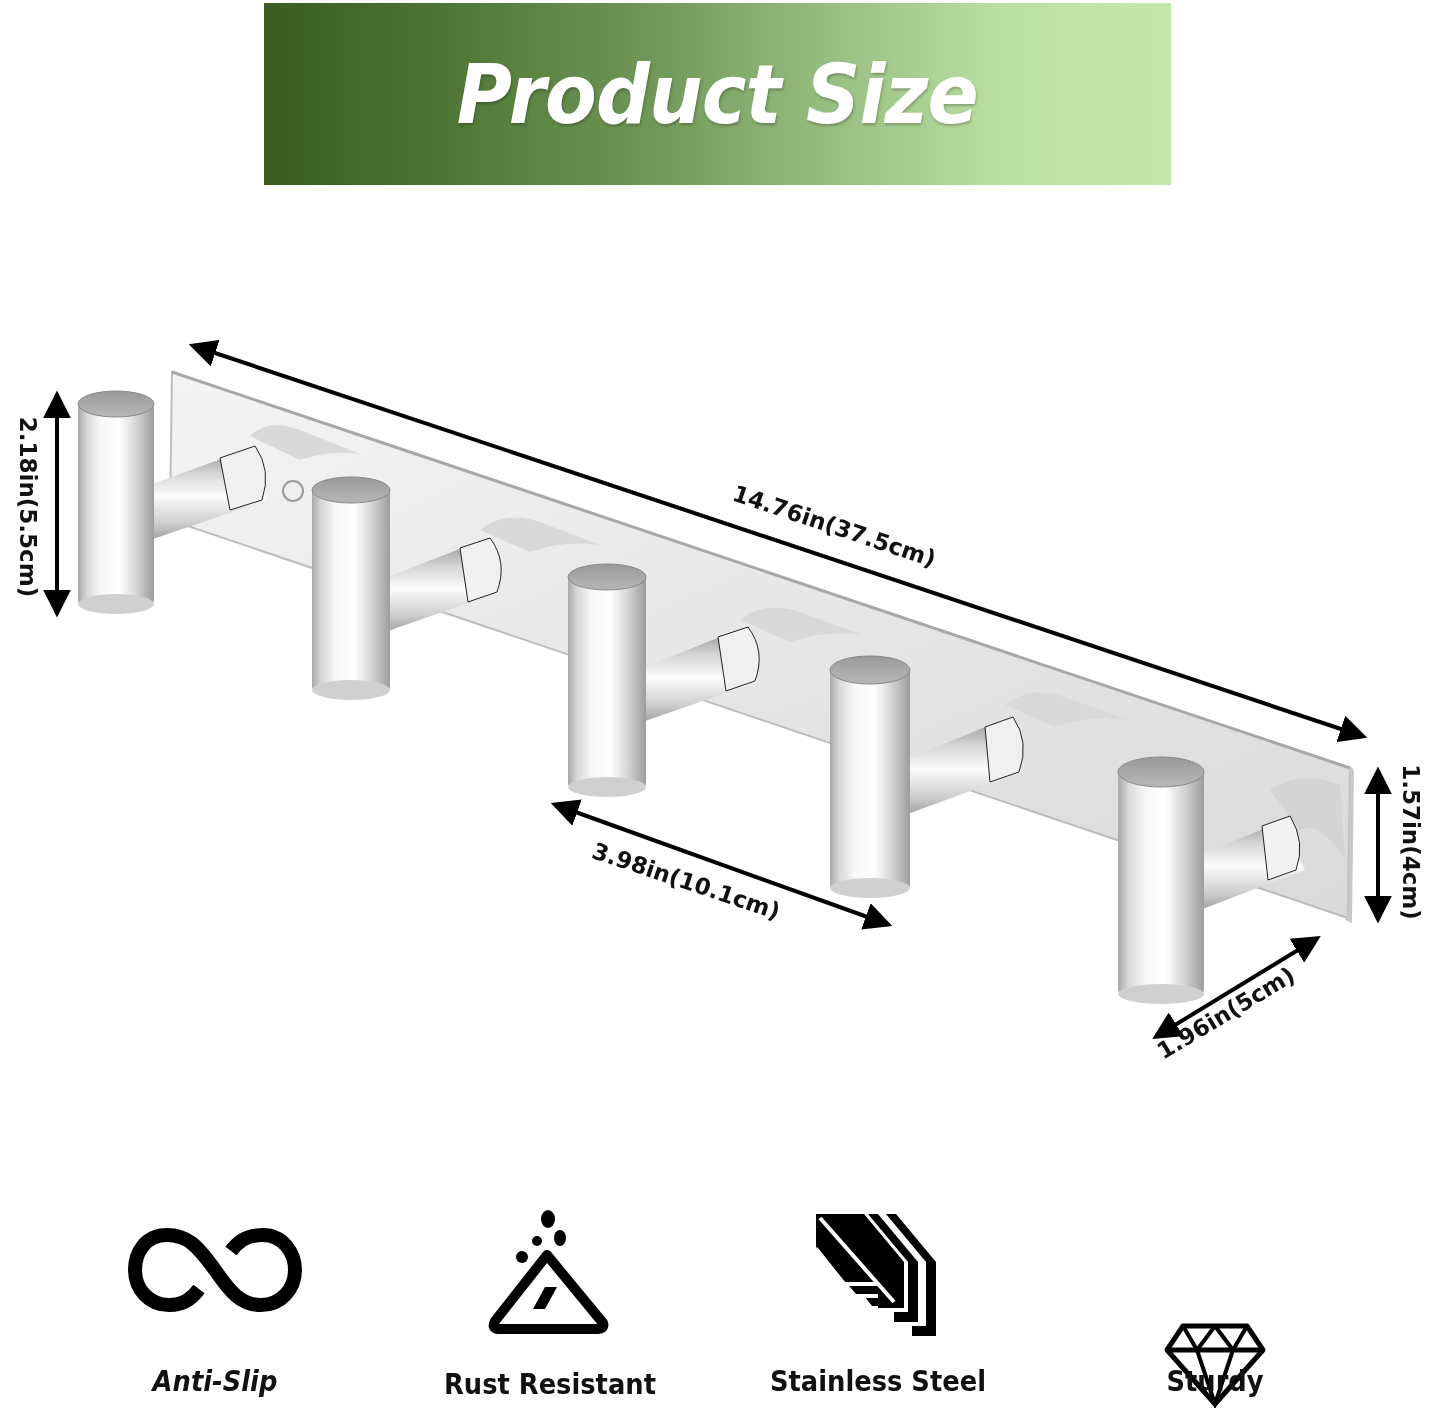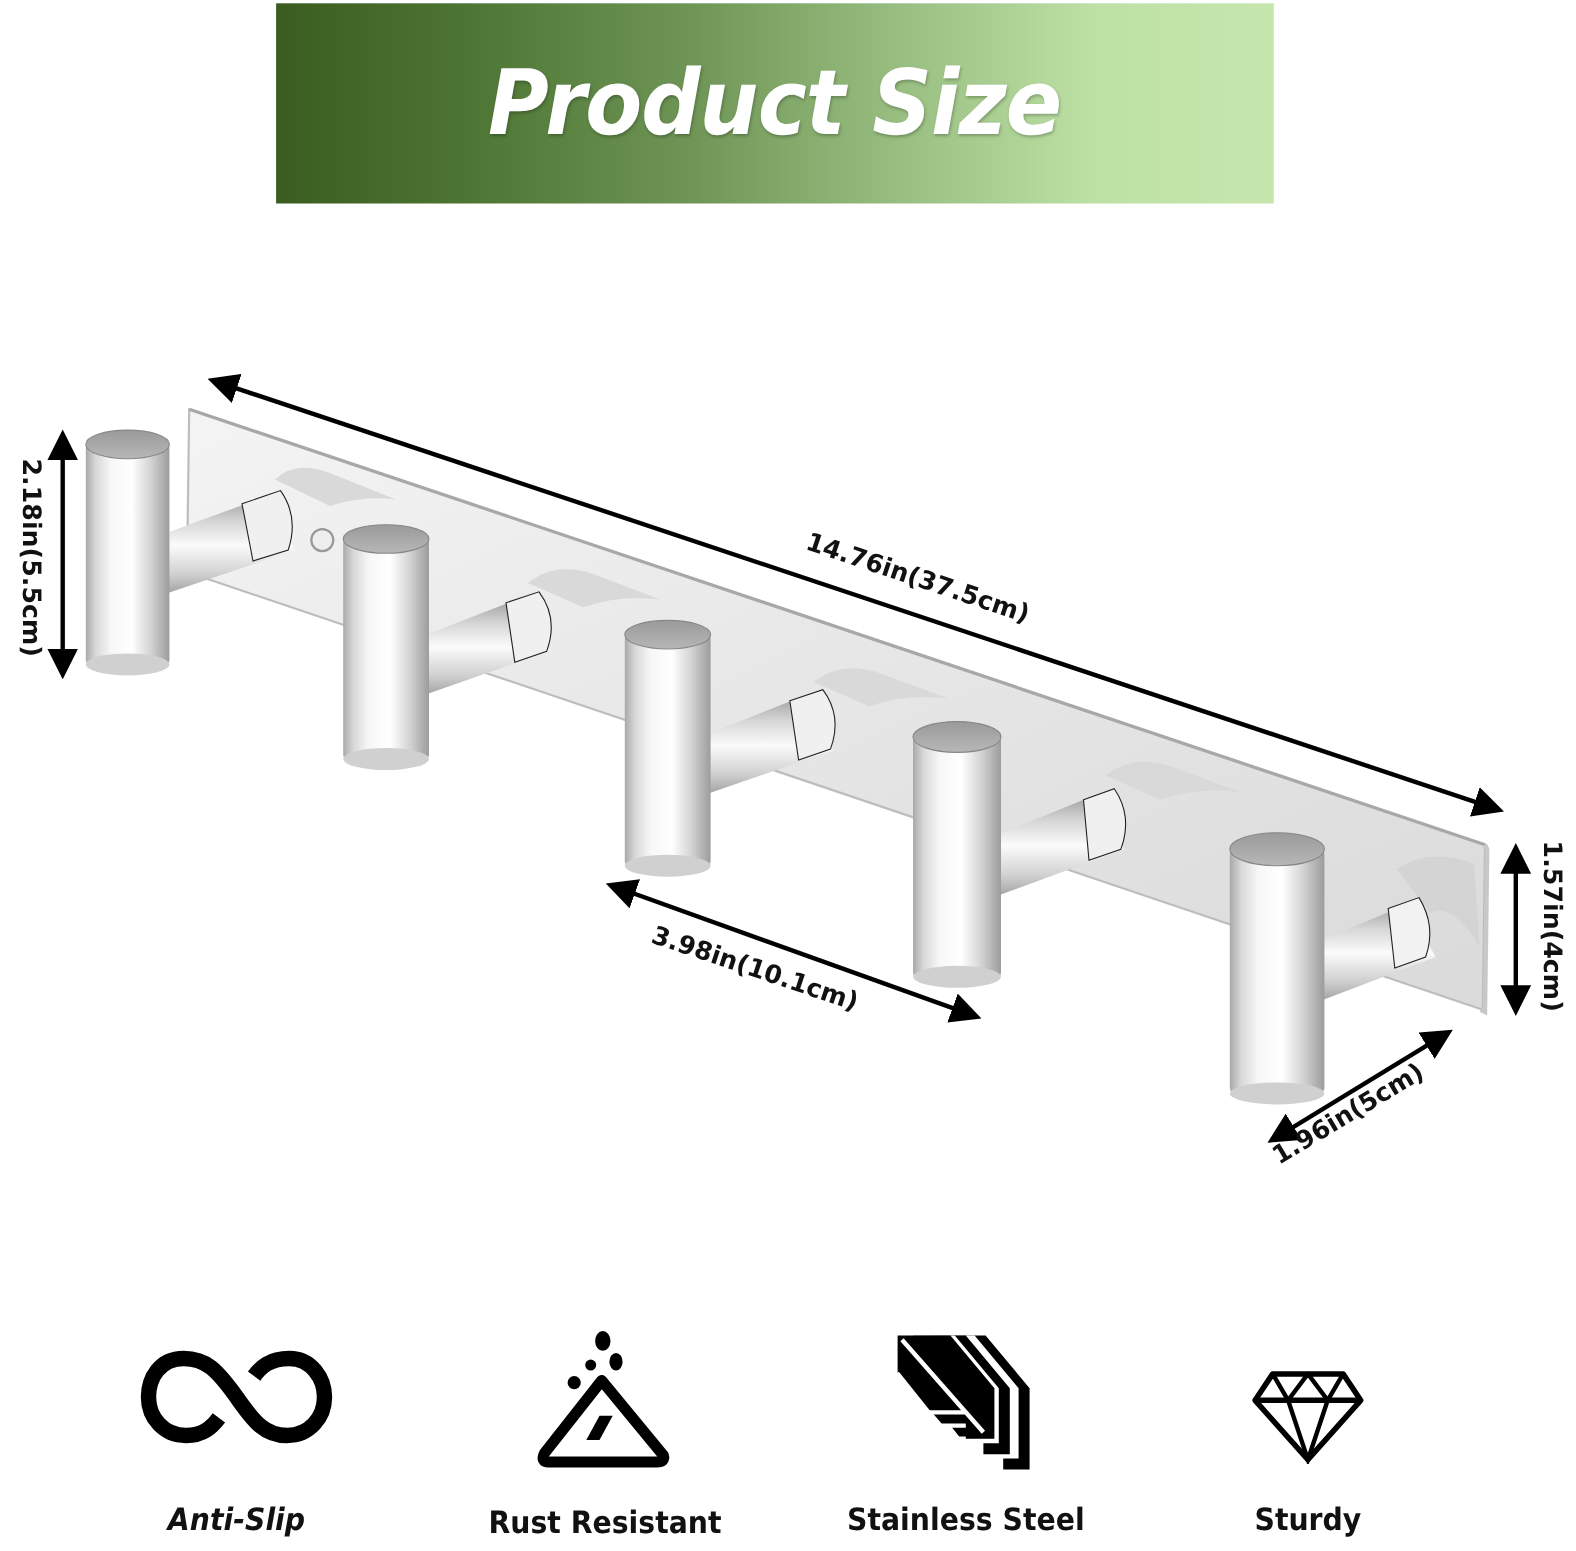--- a/index.html
+++ b/index.html
@@ -9,21 +9,21 @@
     }
     body {
       width: 1433px;
       height: 1410px;
       position: relative;
       overflow: hidden;
       font-family: "DejaVu Sans", "Liberation Sans", sans-serif;
     }
     .banner {
       position: absolute;
-      left: 251px;
+      left: 264px;
       top: 3px;
       width: 907px;
       height: 182px;
       background: linear-gradient(90deg, #3a5c20 0%, #4e7634 20%, #6f9657 42%, #98bd80 62%, #bde1a4 82%, #c6e6ae 100%);
       display: flex;
       align-items: center;
       justify-content: center;
     }
     .banner-title {
       color: #ffffff;
@@ -215,21 +215,21 @@
       <path d="M22,6 L70,6 L110,54 L110,114 L86,114 L86,86 L48,86 L22,56 Z" fill="#000"></path>
       <path d="M14,6 L60,6 L100,54 L100,104 L76,104 L76,78 L40,78 L14,48 Z" fill="#fff"></path>
       <path d="M8,6 L56,6 L96,54 L96,100 L70,100 L70,74 L36,74 L8,40 Z" fill="#000"></path>
       <line x1="12" y1="10" x2="86" y2="94" stroke="#fff" stroke-width="4"></line>
       <line x1="8" y1="40" x2="40" y2="80" stroke="#fff" stroke-width="3"></line>
     </svg>
   </div>
   <span class="feature-label" style="top:160px;">Stainless Steel</span>
 </div>
 
-<div class="feature" style="left:1069px;">
+<div class="feature" style="left:1095px;justify-content:flex-end;">
   <div class="feature-icon" style="margin-top:38px; height:90px;">
     <svg width="104" height="86" viewBox="0 0 104 86">
       <path d="M20,4 L84,4 L100,28 L52,82 L4,28 Z" fill="none" stroke="#000" stroke-width="5" stroke-linejoin="round"></path>
       <path d="M4,28 L100,28" stroke="#000" stroke-width="5"></path>
       <path d="M20,4 L34,28 L52,4 L70,28 L84,4" fill="none" stroke="#000" stroke-width="4" stroke-linejoin="round"></path>
       <path d="M34,28 L52,82 L70,28" fill="none" stroke="#000" stroke-width="4"></path>
     </svg>
   </div>
   <span class="feature-label" style="top:160px;">Sturdy</span>
 </div>

